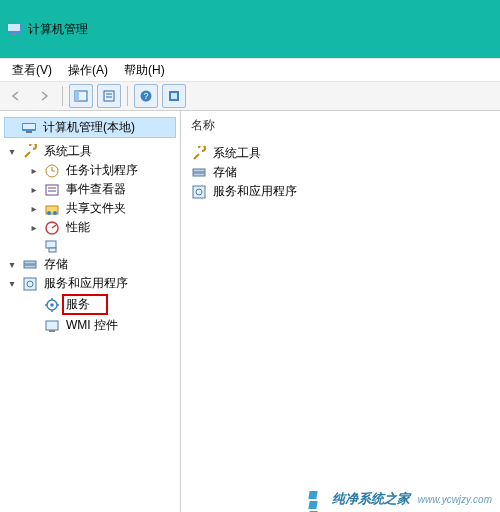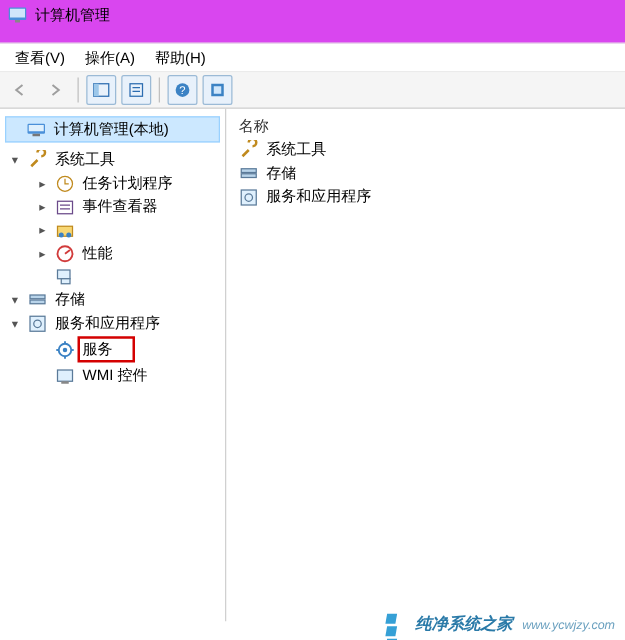--- a/index.html
+++ b/index.html
@@ -1,36 +1,36 @@
 <!DOCTYPE html>
 <html><head>
 <meta charset="utf-8">
 <style>
 html,body{margin:0;padding:0;font-family:"Microsoft YaHei","Segoe UI",sans-serif;font-size:12px;color:#000;background:#fff;width:500px;height:512px;overflow:hidden}
-.titlebar{height:26px;display:flex;padding:4px 6px;background:#d946ef;border-bottom:1px solid #e5e5e5}
+.titlebar{height:26px;display:flex;align-items:center;padding:16px 6px;background:#14b8a6;border-bottom:1px solid #e5e5e5}
 .titlebar .ticon{width:16px;height:16px;margin-right:6px;display:inline-flex;align-items:center;justify-content:center}
 .menubar{height:22px;display:flex;align-items:center;padding:0 4px;background:#fff;border-bottom:1px solid #e5e5e5}
 .menubar span{padding:2px 8px;cursor:default}
 .toolbar{height:28px;display:flex;align-items:center;padding:0 4px;gap:4px;background:#f5f5f5;border-bottom:1px solid #d0d0d0}
 .tbtn{width:22px;height:22px;border:1px solid transparent;display:flex;align-items:center;justify-content:center;border-radius:2px}
 .tbtn.disabled{opacity:.35}
 .tbtn.box{border:1px solid #9bbad6;background:#e8f1fb}
 .tsep{width:1px;height:20px;background:#c0c0c0;margin:0 2px}
 .workarea{display:flex;height:calc(512px - 26px - 22px - 28px - 26px);}
 .treepane{width:176px;border-right:1px solid #d0d0d0;padding:4px 2px;overflow:hidden}
 .rootnode{display:flex;align-items:center;gap:4px;background:#cce8ff;border:1px solid #99d1ff;padding:1px 16px;margin:2px 2px 4px 2px}
 .node{display:flex;align-items:center;gap:4px;padding:1px 0;white-space:nowrap}
 .lv1{padding-left:4px}
 .lv2{padding-left:26px}
 .exp{width:12px;height:12px;display:inline-flex;align-items:center;justify-content:center;color:#555;font-size:10px}
 .icon{width:16px;height:16px;display:inline-flex;align-items:center;justify-content:center}
 .label{padding:0 2px}
 .hl{border:2px solid #d40000;padding:0 16px 0 2px;margin-left:-2px}
 .listpane{flex:1;padding:6px 10px}
-.colhdr{color:#333;}
+.colhdr{color:#333;margin-bottom:10px}
 .litem{display:flex;align-items:center;gap:6px;padding:1px 0}
 .watermark{position:absolute;right:8px;bottom:4px;display:flex;align-items:center;gap:6px;color:#2a7aa8;font-size:13px;font-style:italic}
 .wm-logo{display:inline-flex;flex-wrap:wrap;width:18px;height:18px}
 .wm-logo i{width:8px;height:8px;margin:1px;background:#36a0d6;transform:skewX(-10deg)}
 svg{display:block}
 </style>
 </head>
 <body>
 
 <div class="titlebar">
@@ -136,20 +136,21 @@
     </div>
     <div class="node lv2">
       <span class="exp">▸</span>
       <span class="icon">
           <svg width="16" height="16">
             <rect x="2" y="5" width="12" height="8" fill="#f7d774" stroke="#c08a1e"></rect>
             <circle cx="5" cy="12" r="2" fill="#3b82c4"></circle>
             <circle cx="11" cy="12" r="2" fill="#3b82c4"></circle>
           </svg>
         </span>
+      <span class="label">共享文件夹</span>
     </div>
     <div class="node lv2">
       <span class="exp">▸</span>
       <span class="icon">
           <svg width="16" height="16">
             <circle cx="8" cy="8" r="6" fill="none" stroke="#d13b3b" stroke-width="1.5"></circle>
             <path d="M8 8 L12 5" stroke="#d13b3b" stroke-width="1.5"></path>
           </svg>
         </span>
       <span class="label">性能</span>

